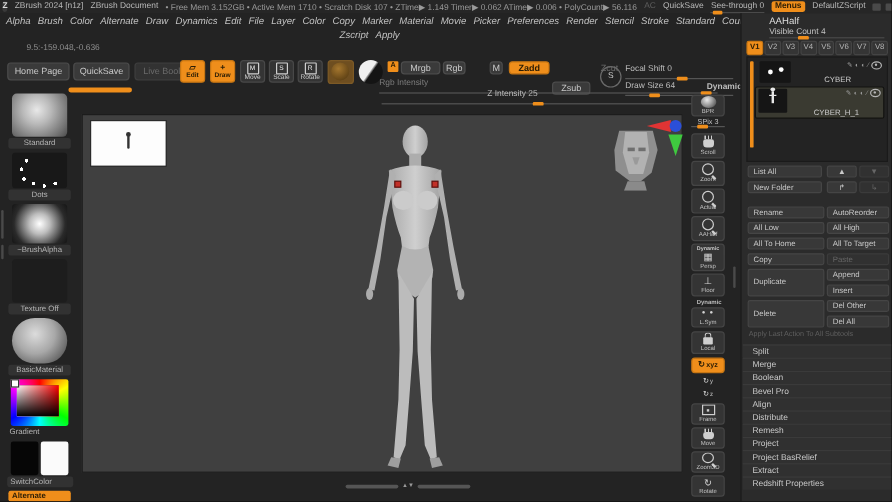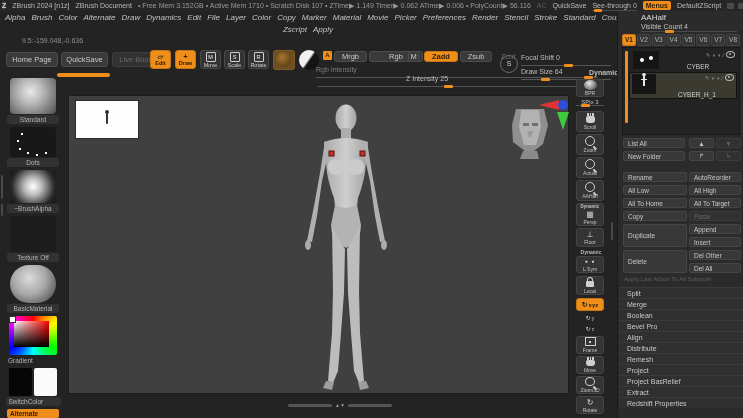--- a/index.html
+++ b/index.html
@@ -210,24 +210,24 @@
       <span class="cap">Rotate</span>
     </div>
 
     <div class="abs" style="left:273px;top:2px;width:22px;height:20px;background:#6e4e20;border:1px solid #7d5a26;border-radius:3px;box-sizing:border-box;">
       <div class="abs" style="left:2px;top:1px;width:15px;height:15px;border-radius:50%;background:radial-gradient(circle at 40% 35%,#a4762e,#5d4014 80%);"></div>
     </div>
     <div class="abs" style="left:299px;top:2px;width:20px;height:20px;border-radius:50%;background:linear-gradient(125deg,#f0f0f0 0 46%,#141414 54%);"></div>
 
     <div class="abs" style="left:323px;top:3px;width:9px;height:9px;background:#ef8e1b;border-radius:1px;color:#2b1d05;font-size:6px;line-height:9px;text-align:center;font-weight:bold;">A</div>
     <div class="btn" style="left:334px;top:3px;width:33px;height:11px;">Mrgb</div>
-    <div class="btn" style="left:369px;top:3px;width:54px;height:11px;">Rgb</div>
+    <div class="btn" style="left:369px;top:3px;width:19px;height:11px;">Rgb</div>
     <div class="btn" style="left:408px;top:3px;width:11px;height:11px;">M</div>
     <div class="btn orange" style="left:424px;top:3px;width:34px;height:11px;">Zadd</div>
-    <div class="btn" style="left:460px;top:3px;width:32px;height:11px;">Zsub</div>
+    <div class="btn" style="left:460px;top:20px;width:32px;height:11px;">Zsub</div>
     <div class="btn dim" style="left:494px;top:3px;width:28px;height:11px;border:none;background:transparent;">Zcut</div>
 
     <div class="slider" style="left:316px;top:20px;width:282px;">
       <span class="slbl dim">Rgb Intensity</span>
       <span class="track"></span>
       <span class="handle" style="left:268px;"></span>
     </div>
     <div class="slider" style="left:318px;top:29px;width:264px;">
       <span class="slbl" style="left:88px;">Z Intensity 25</span>
       <span class="track"></span>

